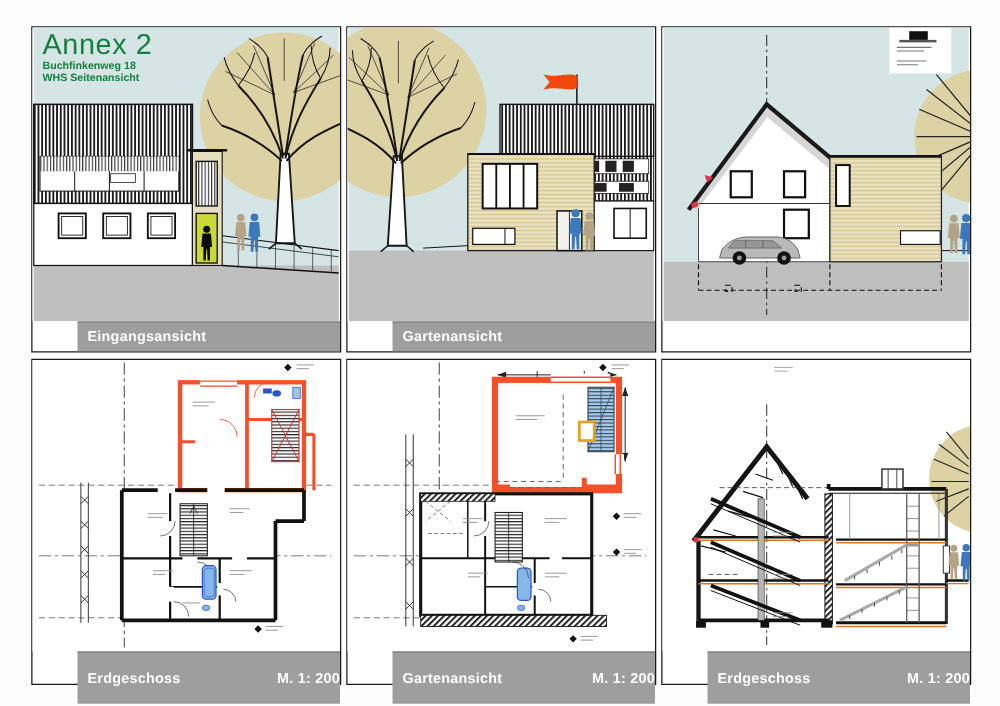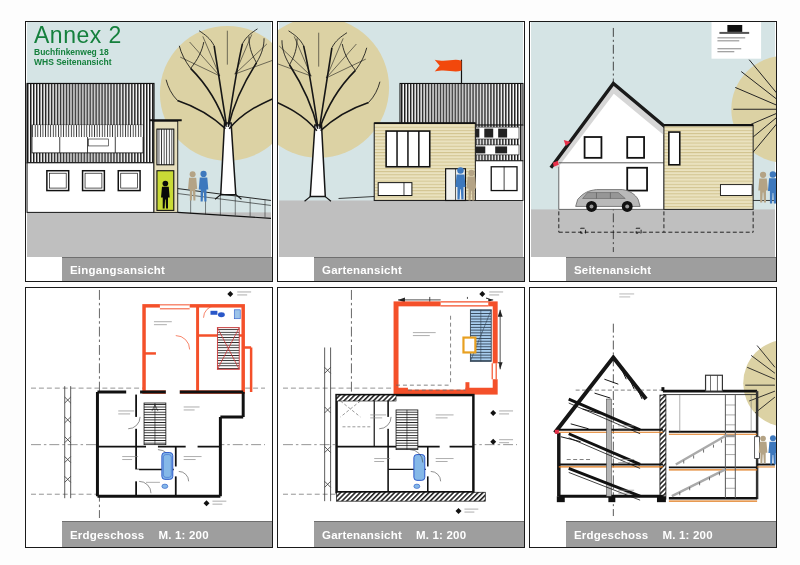--- a/index.html
+++ b/index.html
@@ -7,21 +7,21 @@
   .sheet{position:absolute;inset:0;background:#fdfdfd;}
   .panel{position:absolute;width:248px;height:261px;border:1.3px solid #1a1a1a;background:#fff;box-sizing:border-box;}
   .r1{top:21px;}  .r2{top:287px;}
   .c1{left:25px;} .c2{left:277px;} .c3{left:529px;}
   .art{position:relative;width:100%;height:calc(100% - 24px);overflow:hidden;background:#fff;}
   .r2 .art{height:calc(100% - 26px);}
   .art svg{display:block;width:100%;height:100%;}
   .caption{height:24px;background:#9e9e9e;border-top:1px solid #6f6f6f;color:#fff;
            display:flex;align-items:center;gap:14px;padding:0 0 0 8px;box-sizing:border-box;
            font-size:11.5px;font-weight:700;letter-spacing:.2px;margin-left:36px;}
-  .r2 .caption{height:26px;}
+  .r2 .caption{height:42px;justify-content:space-between;}
   .titleblock{position:absolute;left:8px;top:1px;color:#15803d;z-index:5;}
   .titleblock .t{font-size:23px;font-weight:400;letter-spacing:.5px;line-height:1.05;}
   .titleblock .s{font-size:8.5px;font-weight:700;line-height:1.2;}
   .defsvg{position:absolute;width:0;height:0;}
 </style>
 </head>
 <body>
 
 <svg class="defsvg" aria-hidden="true">
  <defs>
@@ -233,24 +233,20 @@
         </g>
         <g stroke="#111" stroke-width="0.9" stroke-dasharray="4 2.5" fill="none">
           <path d="M28,191 V212 M28,212 H224 M134,191 V212 M224,191 V212"></path>
           <rect x="50" y="208" width="5" height="5"></rect>
             <rect x="106" y="208" width="5" height="5"></rect>
         </g>
         <use href="#fig" transform="translate(234,182) scale(1.05)" style="color:#b4a385"></use>
         <use href="#fig" transform="translate(244,183) scale(1.1)" style="color:#3d78bd"></use>
       </svg>
     </div>
-    <div class="caption">
-      <span>Seitenansicht</span>
-      <span></span>
-    </div>
   </section>
 
   <section class="panel r2 c1">
     <div class="art">
       <svg viewBox="0 0 246 235">
         <rect x="0" y="0" width="246" height="235" fill="#fff"></rect>
         <path d="M73,2 V232" stroke="#555" stroke-width="0.9" stroke-dasharray="10 3 2.5 3"></path>
         <g stroke="#666" stroke-width="0.7" fill="none">
           <path d="M4,101 H240" stroke-dasharray="5 3"></path>
           <path d="M4,158 H240" stroke-dasharray="10 3 2.5 3"></path>

